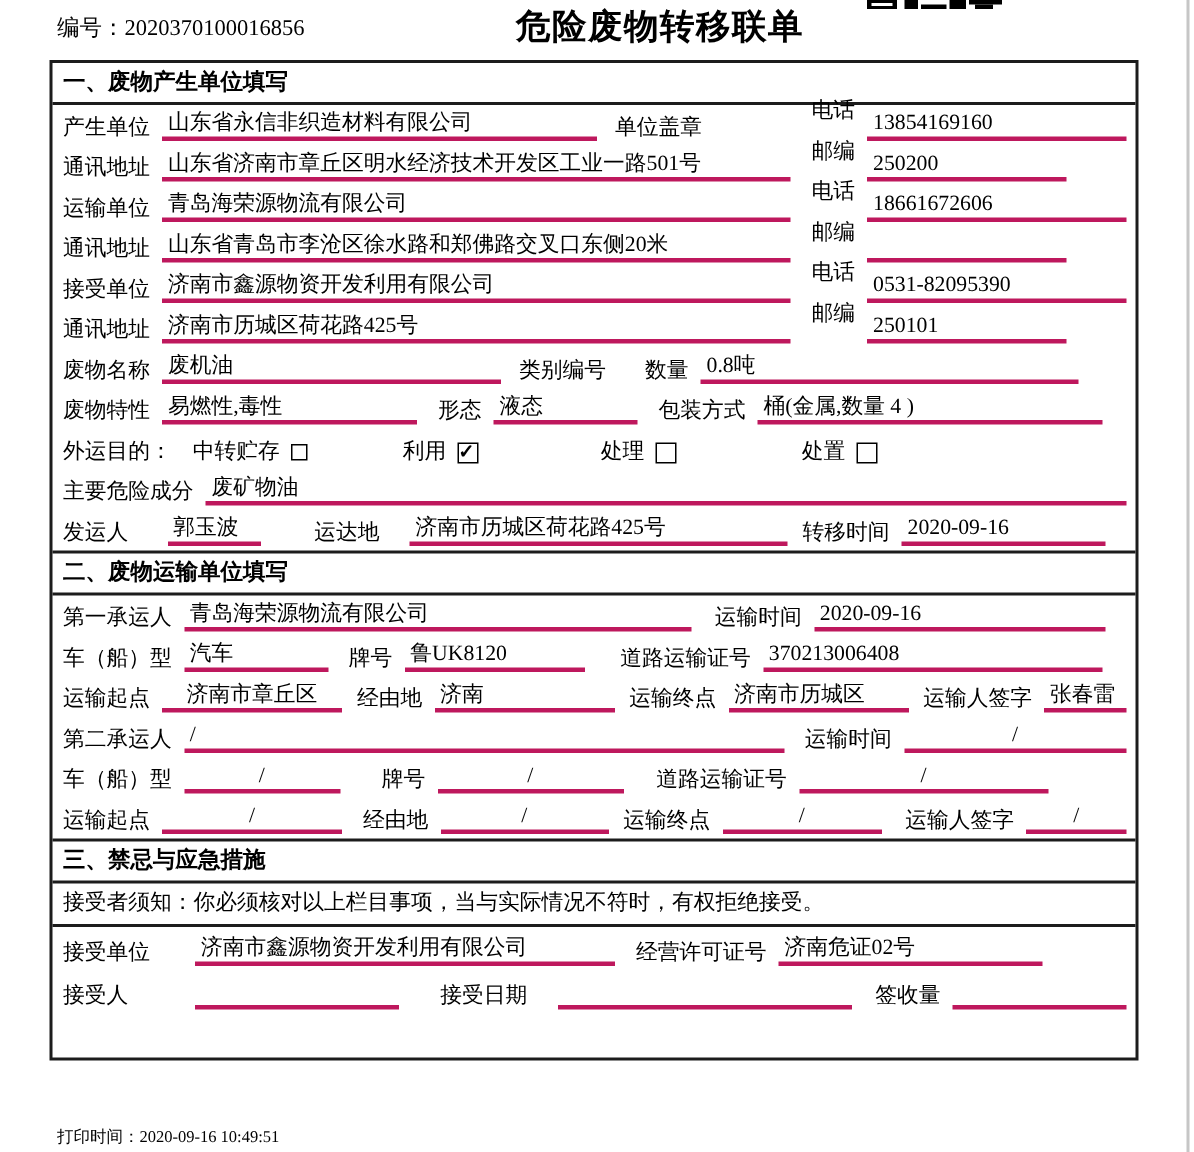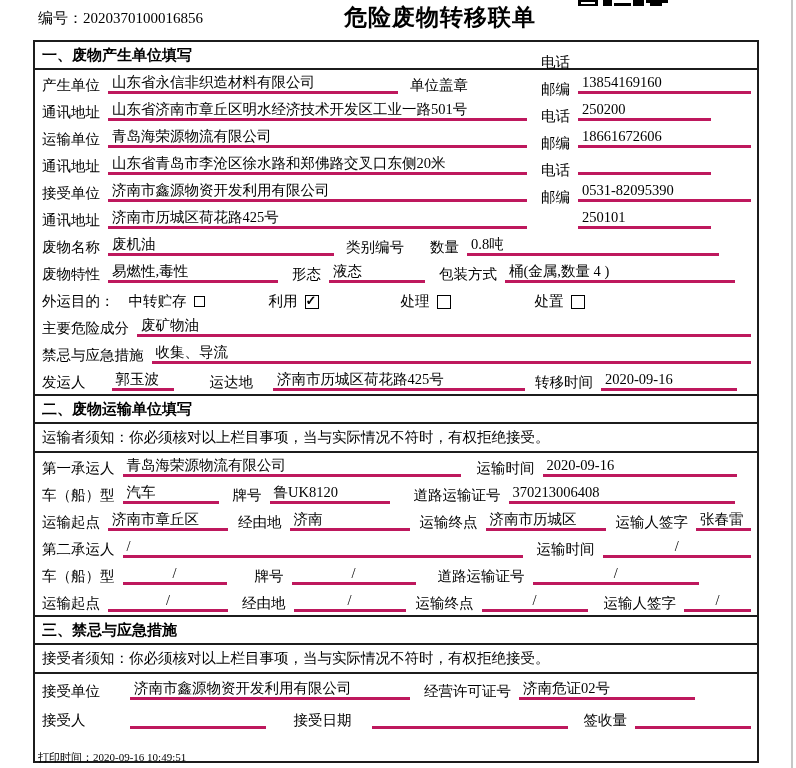--- a/index.html
+++ b/index.html
@@ -18,21 +18,21 @@
             font-family:"Liberation Sans","DejaVu Sans",sans-serif;}
   .sec-head.mid{border-top:2px solid #1c1c1c;}
   .notice{height:27px;line-height:27px;font-size:14.5px;padding-left:7px;
           border-bottom:2px solid #1c1c1c;white-space:nowrap;}
   .row{display:flex;align-items:flex-end;height:24px;padding:0 6px 3px 7px;
        font-size:14.5px;line-height:17px;white-space:nowrap;}
   .s3 .row{height:26px;}
   .lbl{margin-right:8px;}
   .val{border-bottom:3px solid #be185d;padding:0 4px;min-height:17px;}
   .fill{flex:1;margin-top:20px;}
-  .rcol{display:flex;align-items:flex-start;width:210px;margin-left:auto;flex:none;}
+  .rcol{display:flex;align-items:center;width:210px;margin-left:auto;flex:none;}
   .rcol .lbl{margin-right:8px;}
   .cb{display:inline-block;width:12px;height:12px;border:1.5px solid #000;
       margin-left:7px;position:relative;flex:none;}
   .cb.small{width:9px;height:9px;}
   .cb.checked::after{content:"✓";position:absolute;left:0px;top:-4px;font-size:13px;font-weight:bold;}
   .opt{display:flex;align-items:center;}
   .print-time{position:absolute;left:38px;top:750px;font-size:11px;}
 </style>
 </head>
 <body>
@@ -146,59 +146,54 @@
         <span>处置</span>
         <span class="cb"></span>
       </span>
     </div>
 
     <div class="row">
       <span class="lbl">主要危险成分</span>
       <span class="val fill">废矿物油</span>
     </div>
 
-    <div class="row">
-      <span class="lbl">禁忌与应急措施</span>
-      <span class="val fill">收集、导流</span>
-    </div>
 
 
     <div class="row">
       <span class="lbl">发运人</span>
       <span class="val" style="width:54px;margin-left:18px;">郭玉波</span>
       <span class="lbl" style="margin-left:36px;">运达地</span>
       <span class="val" style="width:244px;margin-left:12px;">济南市历城区荷花路425号</span>
       <span class="lbl" style="margin-left:10px;">转移时间</span>
       <span class="val fill" style="margin-right:14px;">2020-09-16</span>
     </div>
   </div>
 
   <div class="sec-head mid">二、废物运输单位填写</div>
-  <div class="notice">运输者须知：你必须核对以上栏目事项，当与实际情况不符时，有权拒绝接受。</div>
   <div class="sec-body">
 
     <div class="row">
       <span class="lbl">第一承运人</span>
       <span class="val" style="width:330px;">青岛海荣源物流有限公司</span>
       <span class="lbl" style="margin-left:16px;">运输时间</span>
       <span class="val fill" style="margin-right:14px;">2020-09-16</span>
     </div>
 
     <div class="row">
       <span class="lbl">车（船）型</span>
       <span class="val" style="width:88px;">汽车</span>
       <span class="lbl" style="margin-left:14px;">牌号</span>
       <span class="val" style="width:112px;">鲁UK8120</span>
       <span class="lbl" style="margin-left:24px;">道路运输证号</span>
       <span class="val fill" style="margin-right:16px;">370213006408</span>
     </div>
 
     <div class="row">
       <span class="lbl">运输起点</span>
-      <span class="val" style="width:112px;">济南市章丘区</span>
+      <span class="val" style="width:112px;text-align:center;">济南市章丘区</span>
       <span class="lbl" style="margin-left:10px;">经由地</span>
       <span class="val" style="width:112px;">济南</span>
       <span class="lbl" style="margin-left:10px;">运输终点</span>
       <span class="val" style="width:112px;">济南市历城区</span>
       <span class="lbl" style="margin-left:10px;">运输人签字</span>
       <span class="val fill">张春雷</span>
     </div>
 
     <div class="row">
       <span class="lbl">第二承运人</span>

